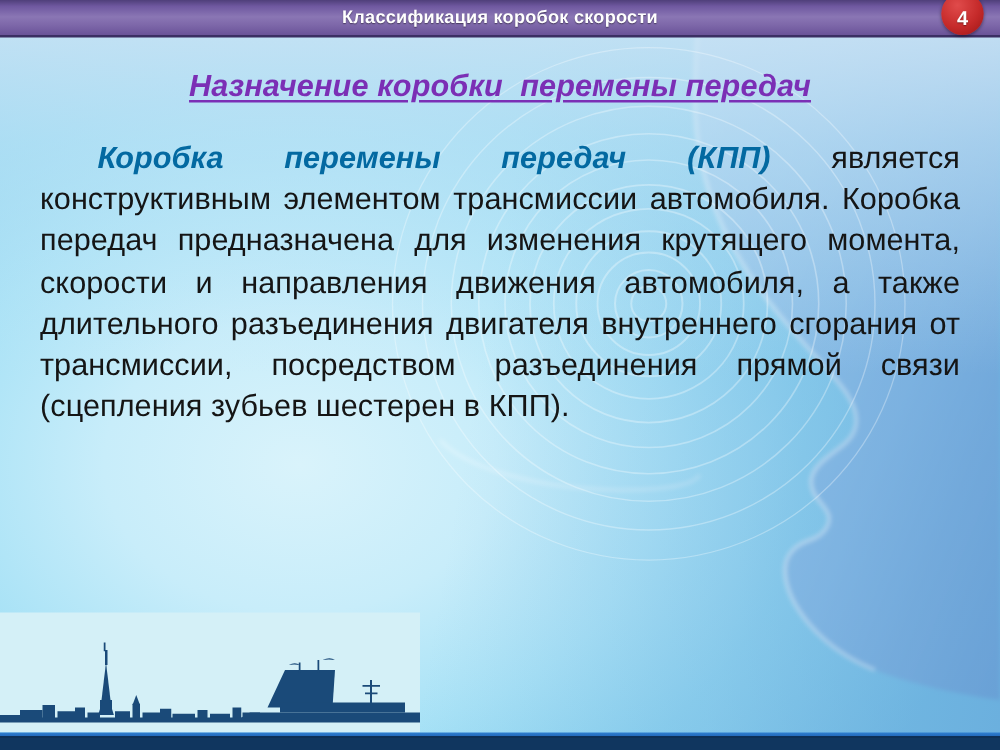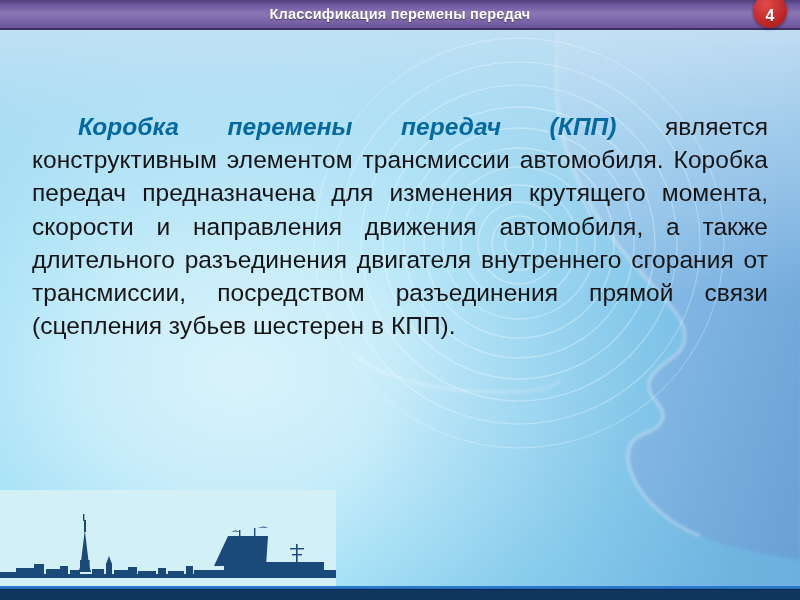--- a/index.html
+++ b/index.html
@@ -297,25 +297,28 @@
         <rect x="0" y="82" width="18" height="4"></rect>
         <rect x="0" y="84" width="336" height="4"></rect>
       </g>
     </svg>
   </div>
 
   <div class="bottom-line"></div>
   <div class="bottom-bar"></div>
 
   <div class="header-bar">
-    <div class="header-title">Классификация перемены передач</div>
+    <div class="header-title">Классификация коробок скорости</div>
   </div>
 
   <div class="slide-badge">
     <span>4</span>
   </div>
 
+  <div class="subtitle">
+    <span>Назначение коробки  перемены передач</span>
+  </div>
 
   <div class="body-text">
     <p><span class="lead-in"></span><span class="hl">Коробка перемены передач (КПП)</span><span> является конструктивным элементом трансмиссии автомобиля. Коробка передач предназначена для изменения крутящего момента, скорости и направления движения автомобиля, а также длительного разъединения двигателя внутреннего сгорания от трансмиссии, посредством разъединения прямой связи (сцепления зубьев шестерен в КПП).</span></p>
   </div>
 
 </div>
 
 </body></html>

